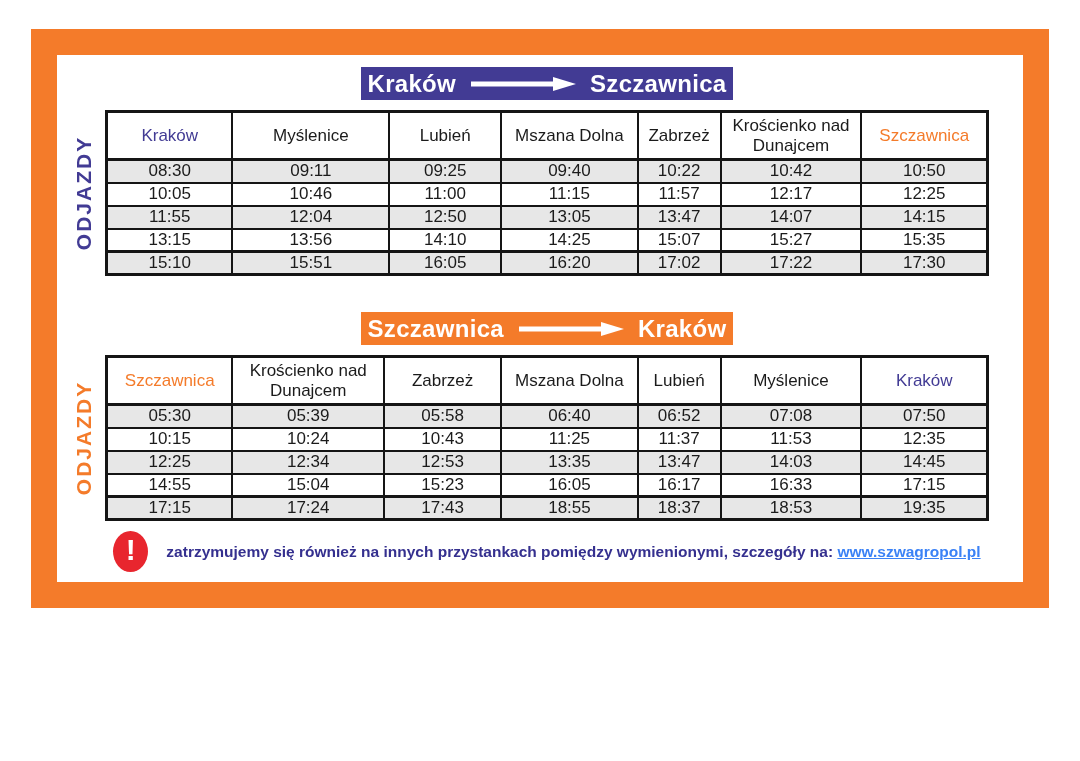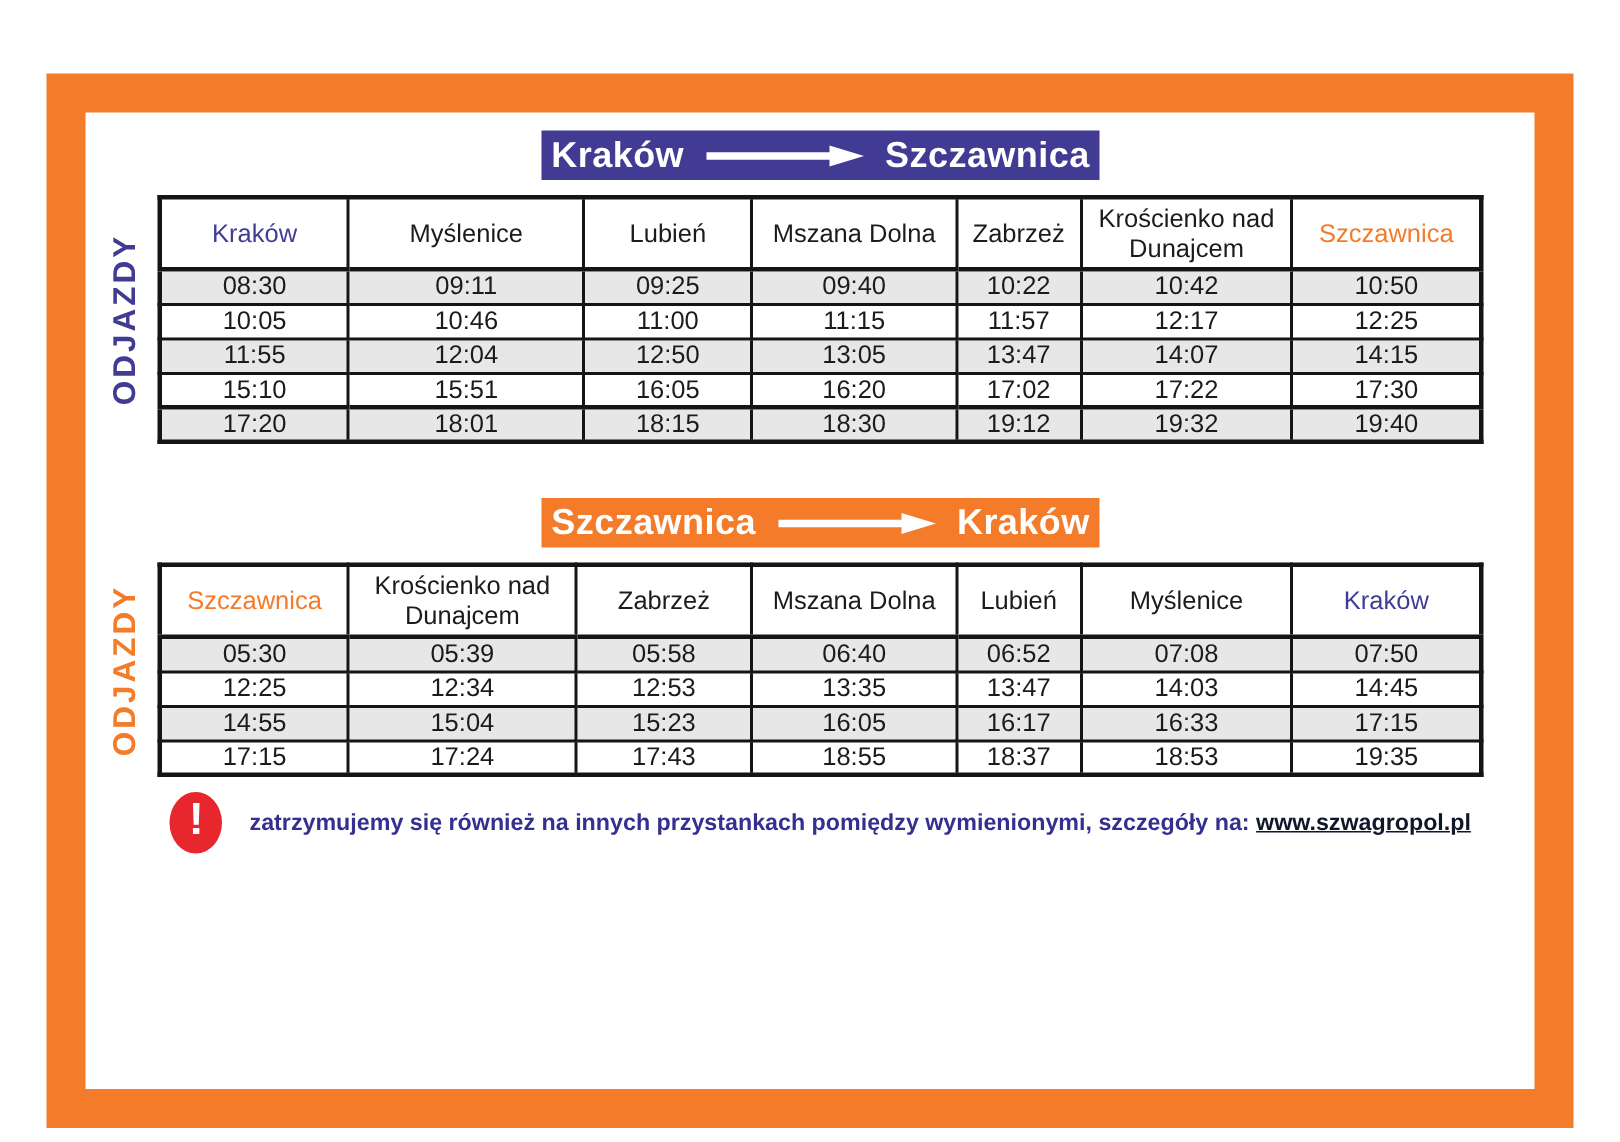--- a/index.html
+++ b/index.html
@@ -1,20 +1,20 @@
 <!DOCTYPE html>
 <html><head>
 <meta charset="utf-8">
 <style>
   * { margin:0; padding:0; box-sizing:border-box; }
   html,body { width:1080px; height:761px; background:#ffffff; overflow:hidden;
               font-family:"Liberation Sans", sans-serif; }
 
-  .sheet { position:absolute; left:31px; top:29px; width:1018px; height:703px;
-           border:26px solid #f47b2a; background:#ffffff;margin-top:20px; }
+  .sheet { position:absolute; left:31px; top:29px; width:1018px; height:579px;
+           border:26px solid #f47b2a; background:#ffffff; }
 
   .content { position:relative; width:100%; height:100%; padding-top:12px; }
 
   .tables-area { width:884px; margin-left:48px; }
 
   
   .banner { width:372px; height:33px; margin:0 auto 10px auto;
             display:flex; align-items:center; justify-content:center; gap:13px;
             color:#ffffff; font-weight:bold; font-size:24px; letter-spacing:0.3px; }
   .banner.indigo { background:#423b94; }
@@ -46,21 +46,21 @@
   .section-2 .banner { margin-top:36px; }
 
   
   .note { margin-top:10px; display:flex; align-items:center; justify-content:center;
           gap:18px; }
   .excl { width:35px; height:41px; background:#e8262e; border-radius:50%;
           color:#ffffff; font-weight:bold; font-size:30px; line-height:1;
           display:flex; align-items:center; justify-content:center;
           padding-bottom:3px; flex:0 0 auto; }
   .note-text { font-size:15.5px; font-weight:bold; color:#35308f; }
-  .note-text a { color:#0f172a; font-weight:bold; text-decoration:underline; cursor:pointer; }
+  .note-text a { color:#3b82f6; font-weight:bold; text-decoration:underline; cursor:pointer; }
 </style>
 </head>
 <body>
 
 <div class="sheet">
   <div class="content">
     <div class="tables-area">
 
       <section class="section-1">
         <div class="banner indigo">
@@ -116,36 +116,36 @@
                 <tr>
                   <td>11:55</td>
                   <td>12:04</td>
                   <td>12:50</td>
                   <td>13:05</td>
                   <td>13:47</td>
                   <td>14:07</td>
                   <td>14:15</td>
                 </tr>
                 <tr>
+                  <td>13:15</td>
+                  <td>13:56</td>
+                  <td>14:10</td>
+                  <td>14:25</td>
+                  <td>15:07</td>
+                  <td>15:27</td>
+                  <td>15:35</td>
+                </tr>
+                <tr>
                   <td>15:10</td>
                   <td>15:51</td>
                   <td>16:05</td>
                   <td>16:20</td>
                   <td>17:02</td>
                   <td>17:22</td>
                   <td>17:30</td>
-                </tr>
-                <tr>
-                  <td>17:20</td>
-                  <td>18:01</td>
-                  <td>18:15</td>
-                  <td>18:30</td>
-                  <td>19:12</td>
-                  <td>19:32</td>
-                  <td>19:40</td>
                 </tr>
               </tbody>
           </table>
         </div>
       </section>
 
       <section class="section-2">
         <div class="banner orange">
           <span>Szczawnica</span>
           <svg width="108" height="16" viewBox="0 0 108 16">
@@ -181,20 +181,29 @@
                 <tr>
                   <td>05:30</td>
                   <td>05:39</td>
                   <td>05:58</td>
                   <td>06:40</td>
                   <td>06:52</td>
                   <td>07:08</td>
                   <td>07:50</td>
                 </tr>
                 <tr>
+                  <td>10:15</td>
+                  <td>10:24</td>
+                  <td>10:43</td>
+                  <td>11:25</td>
+                  <td>11:37</td>
+                  <td>11:53</td>
+                  <td>12:35</td>
+                </tr>
+                <tr>
                   <td>12:25</td>
                   <td>12:34</td>
                   <td>12:53</td>
                   <td>13:35</td>
                   <td>13:47</td>
                   <td>14:03</td>
                   <td>14:45</td>
                 </tr>
                 <tr>
                   <td>14:55</td>

